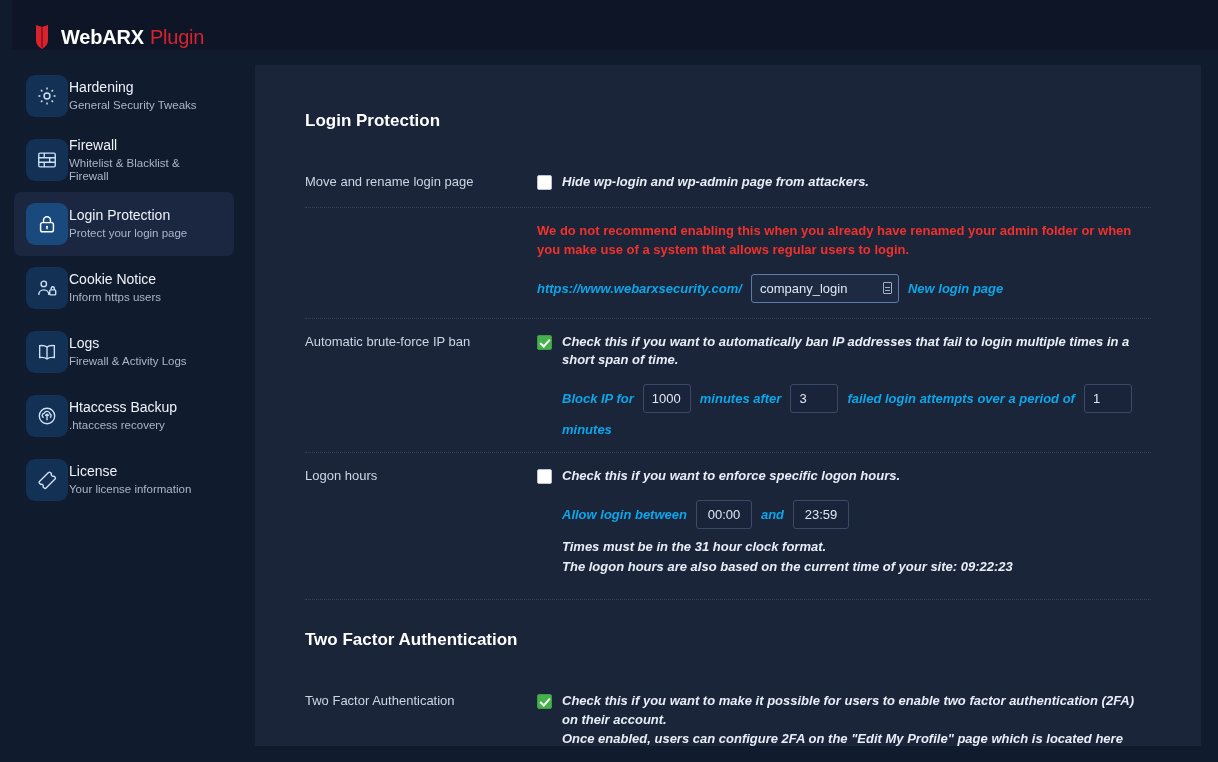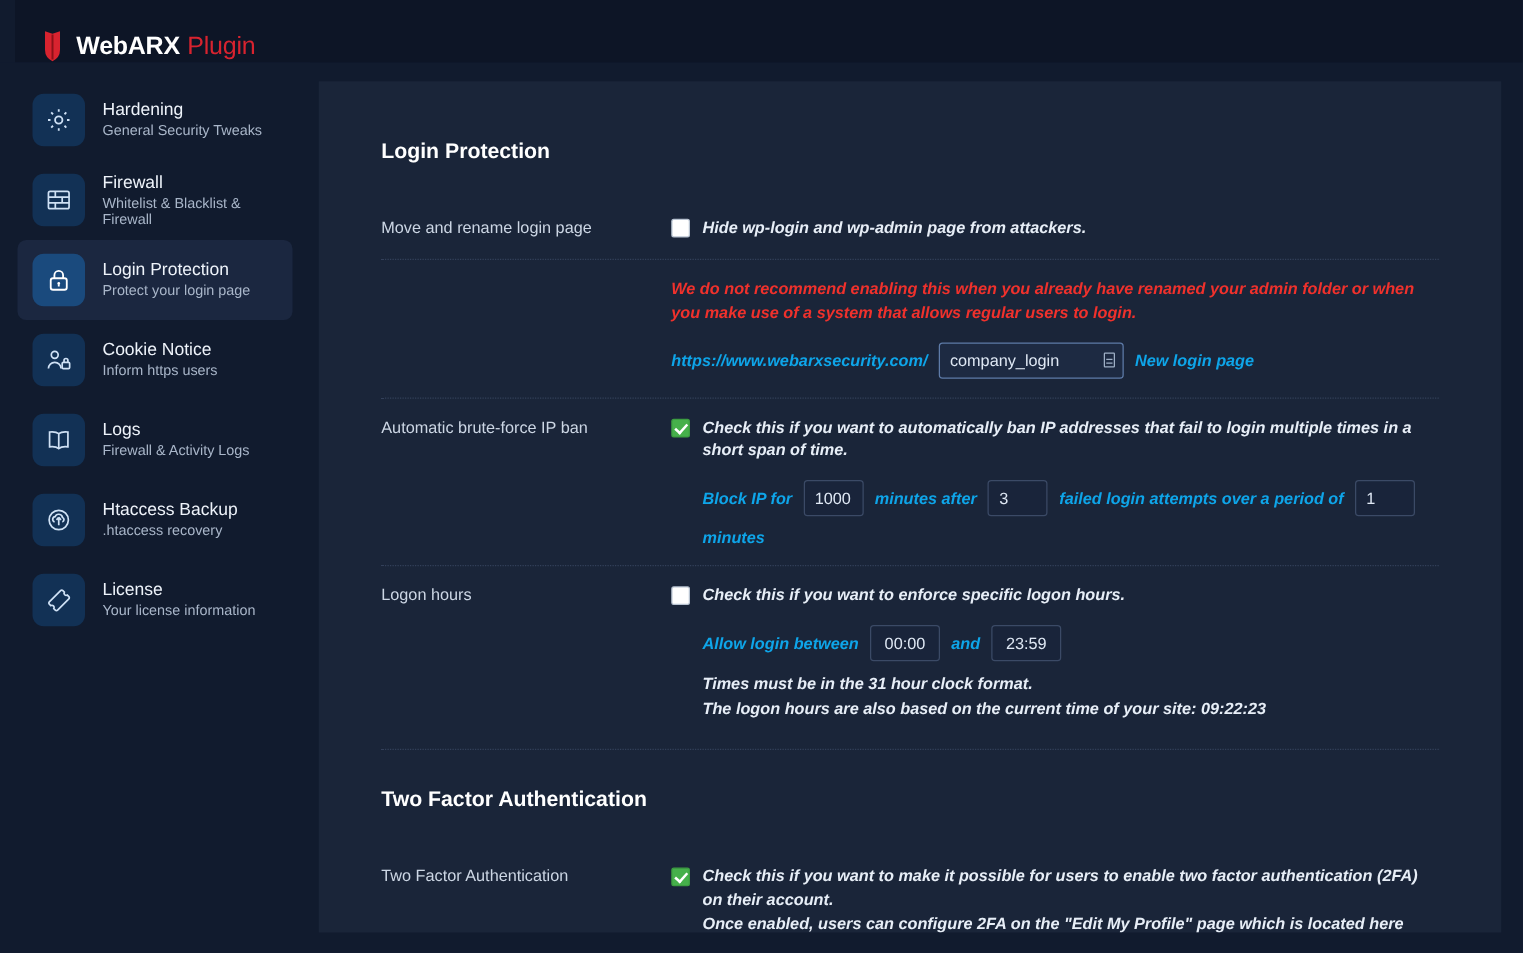--- a/index.html
+++ b/index.html
@@ -30,21 +30,21 @@
 
   
   .sidebar {
     position: absolute; left: 0; top: 50px;
     width: 248px; height: 712px;
     background: #111b2e;
     padding-top: 14px;
   }
   .nav-item {
     display: flex; align-items: center;
-    gap: 14px;
+    gap: 1px;
     margin: 0 14px;
     padding: 10px 12px;
     border-radius: 7px;
     cursor: pointer;
     height: 64px;
   }
   .nav-item.active { background: #1b2740; }
   .nav-icon {
     width: 42px; height: 42px; flex: 0 0 42px;
     border-radius: 9px;
@@ -101,21 +101,21 @@
   .cb.on::after {
     content: "";
     position: absolute; left: 4px; top: 1px;
     width: 4px; height: 8px;
     border: solid #ffffff;
     border-width: 0 2px 2px 0;
     transform: rotate(42deg);
   }
   .desc { font-style: italic; font-weight: bold; line-height: 1.45; }
   .warn {
-    color: #f0312c; font-style: italic; font-weight: bold;
+    color: #f0312c; font-weight: bold;
     line-height: 1.45;
   }
   .sub-note { font-style: italic; font-weight: bold; line-height: 1.5; color: #e7eef7; }
 
   .field-line {
     display: flex; align-items: center; gap: 9px;
     flex-wrap: wrap;
     margin-top: 4px;
   }
   .field-line .lbl { font-style: italic; font-weight: bold; color: #0ea5e9; }

